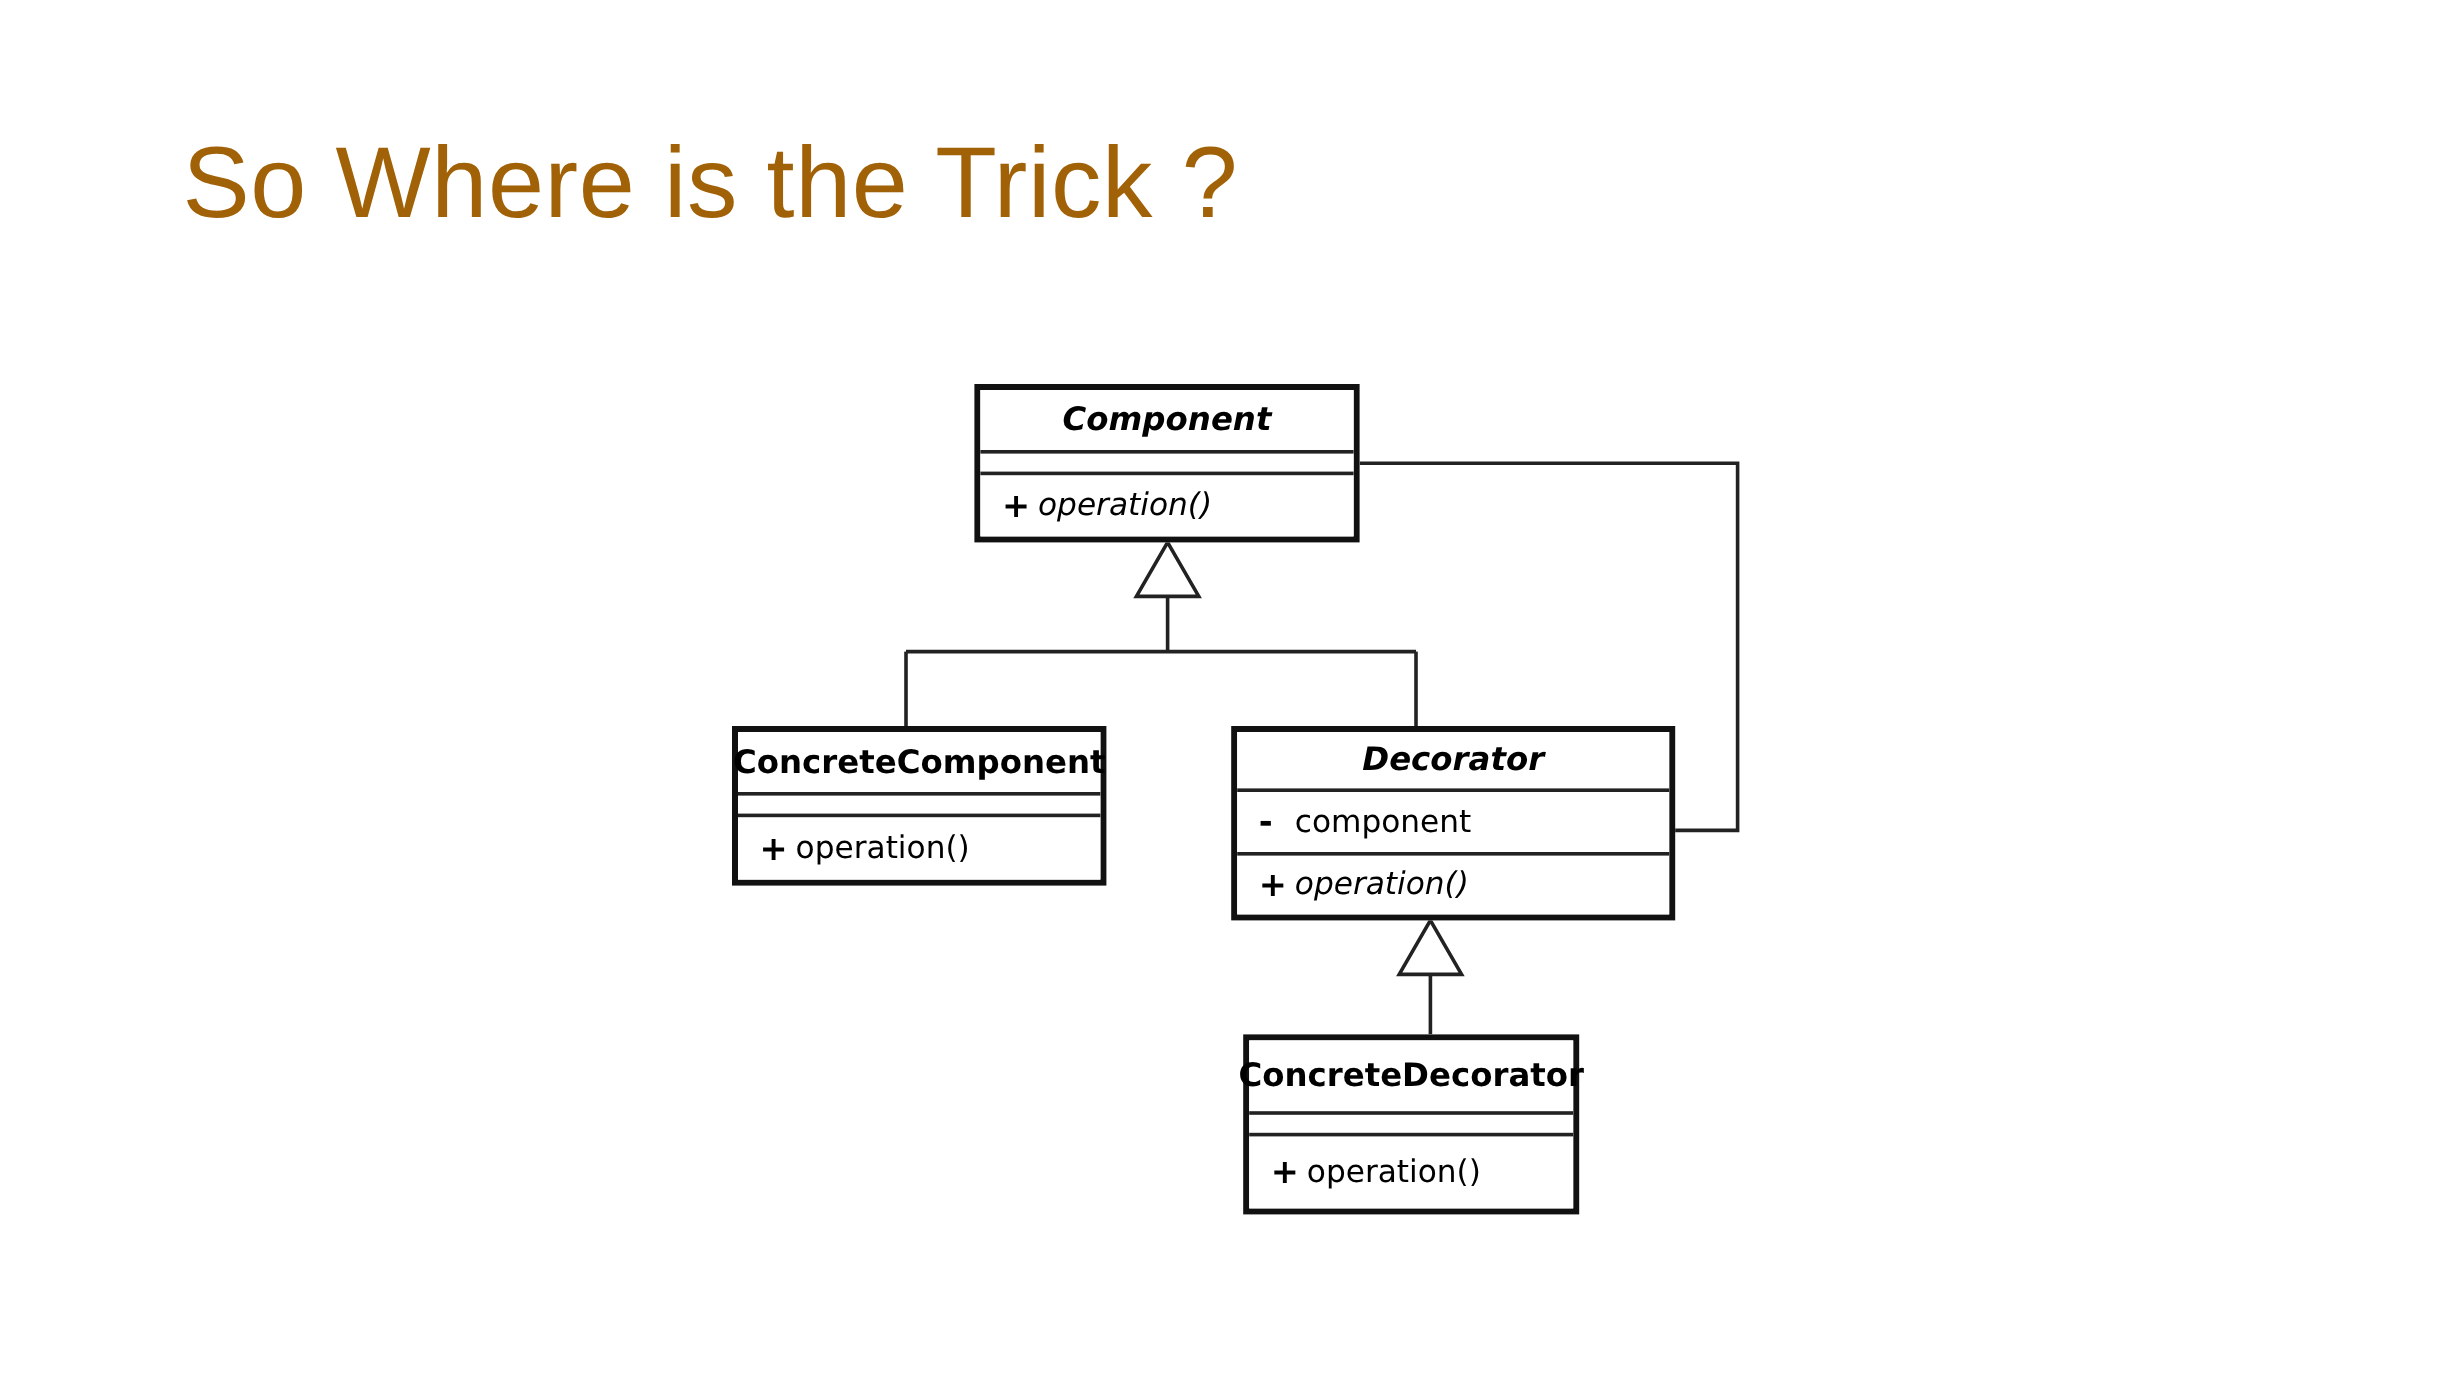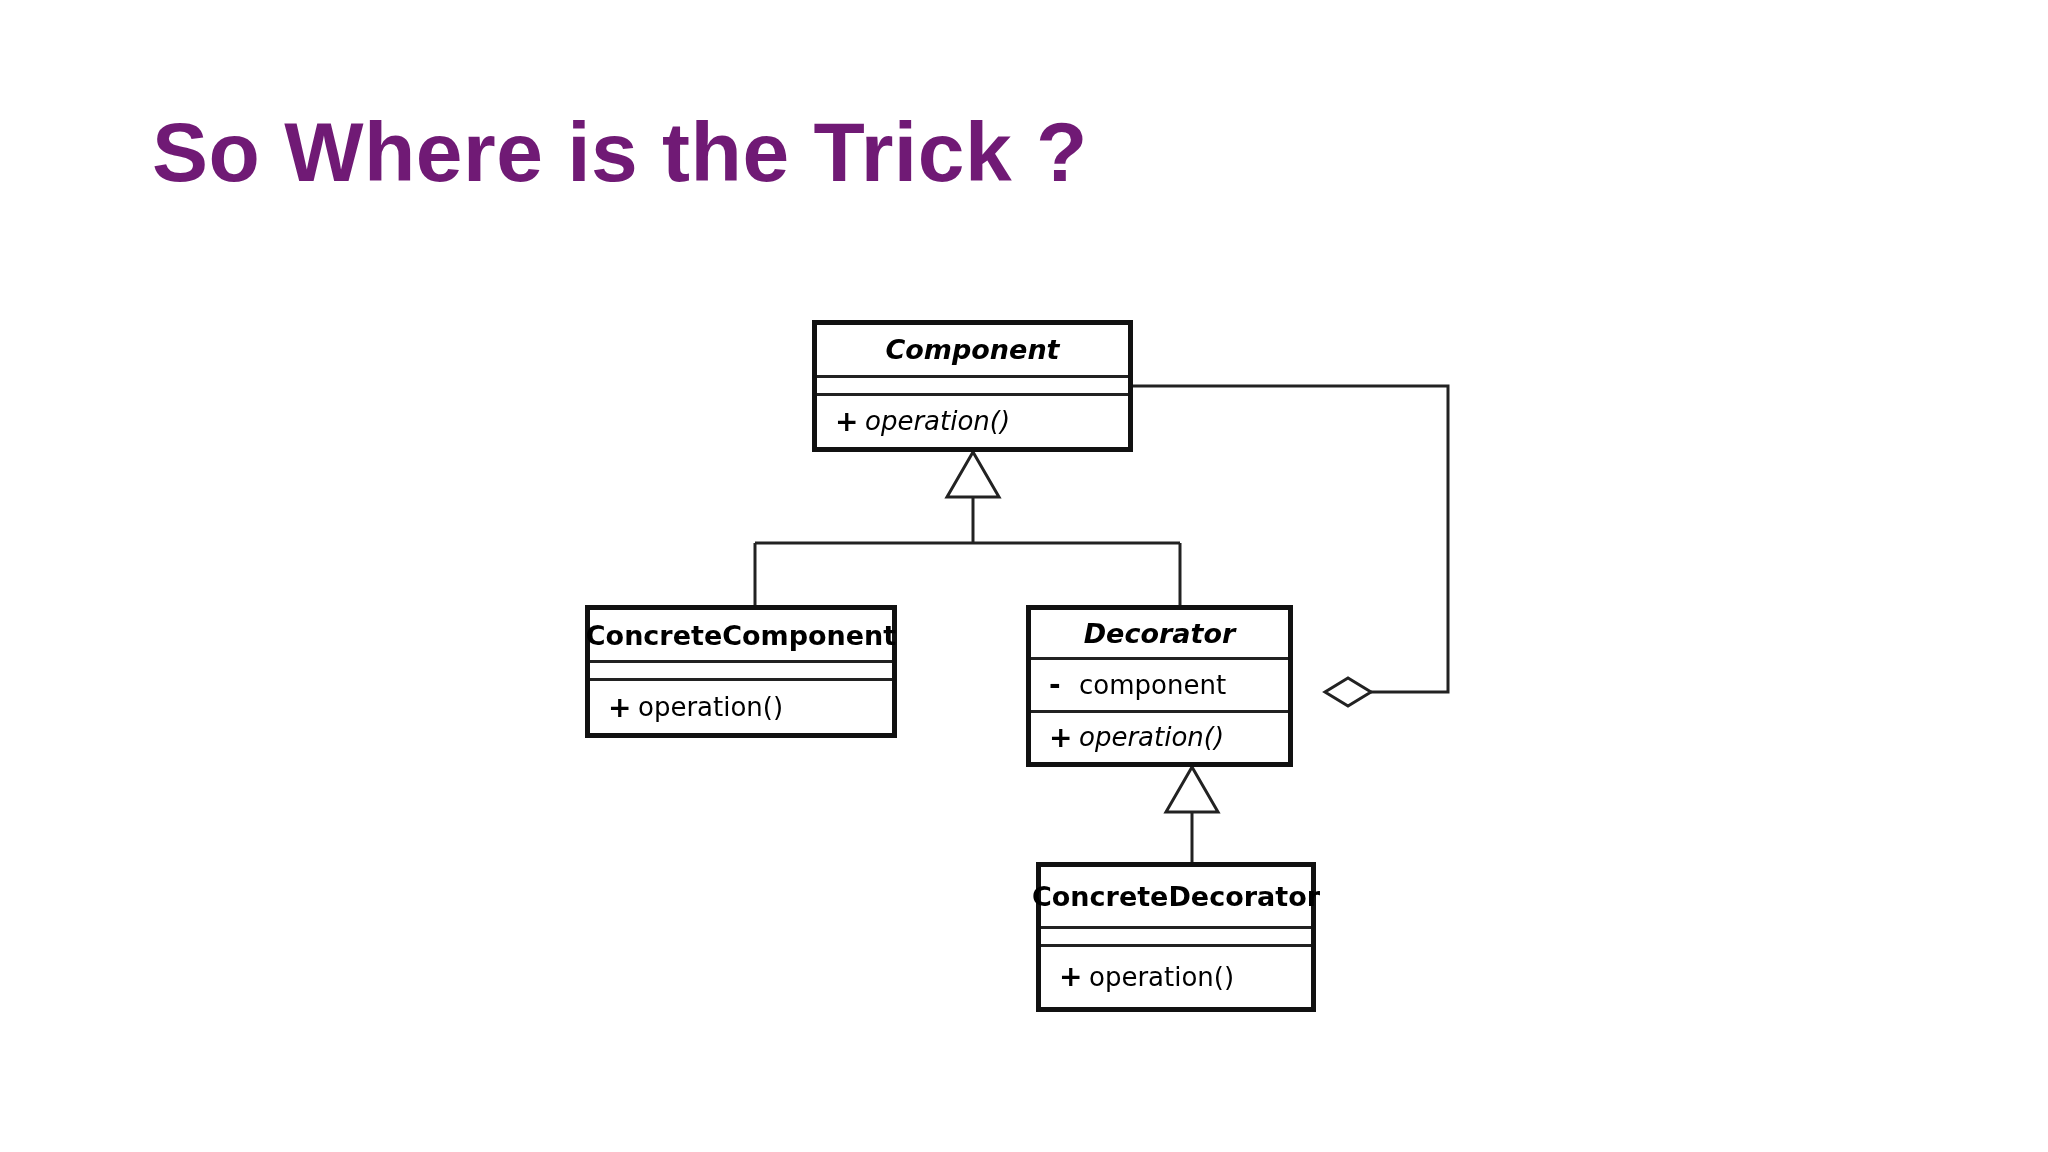--- a/index.html
+++ b/index.html
@@ -18,22 +18,22 @@
     position: absolute;
     inset: 0;
     background: #ffffff;
   }
   #slide-title {
     position: absolute;
     left: 152px;
     top: 108px;
     font-family: "Liberation Sans", sans-serif;
     font-size: 84px;
-    font-weight: 700;
-    color: #701a75;
+    font-weight: 400;
+    color: #a16207;
     letter-spacing: 0.5px;
     white-space: nowrap;
     line-height: 1.05;
   }
   #diagram {
     position: absolute;
     left: 0;
     top: 0;
     width: 2048px;
     height: 1152px;
@@ -130,30 +130,30 @@
 
     <div class="uml-box" style="left:812px; top:320px; width:321px; height:132px;">
       <div class="uml-compartment uml-name abstract" style="flex:1 1 auto;">Component</div>
       <div class="uml-compartment uml-attrs"></div>
       <div class="uml-compartment uml-member" style="flex:1 1 auto;">
         <span class="vis">+</span>
         <span class="mem-label abstract">operation()</span>
       </div>
     </div>
 
-    <div class="uml-box" style="left:585px; top:605px; width:312px; height:133px;">
+    <div class="uml-box" style="left:610px; top:605px; width:312px; height:133px;">
       <div class="uml-compartment uml-name" style="flex:1 1 auto;">ConcreteComponent</div>
       <div class="uml-compartment uml-attrs"></div>
       <div class="uml-compartment uml-member" style="flex:1 1 auto;">
         <span class="vis">+</span>
         <span class="mem-label">operation()</span>
       </div>
     </div>
 
-    <div class="uml-box" style="left:1026px; top:605px; width:267px; height:162px;">
+    <div class="uml-box" style="left:1026px; top:605px; width:370px; height:162px;">
       <div class="uml-compartment uml-name abstract" style="flex:1 1 auto;">Decorator</div>
       <div class="uml-compartment uml-member" style="flex:1 1 auto;">
         <span class="vis">-</span>
         <span class="mem-label">component</span>
       </div>
       <div class="uml-compartment uml-member" style="flex:1 1 auto;">
         <span class="vis">+</span>
         <span class="mem-label abstract">operation()</span>
       </div>
     </div>

